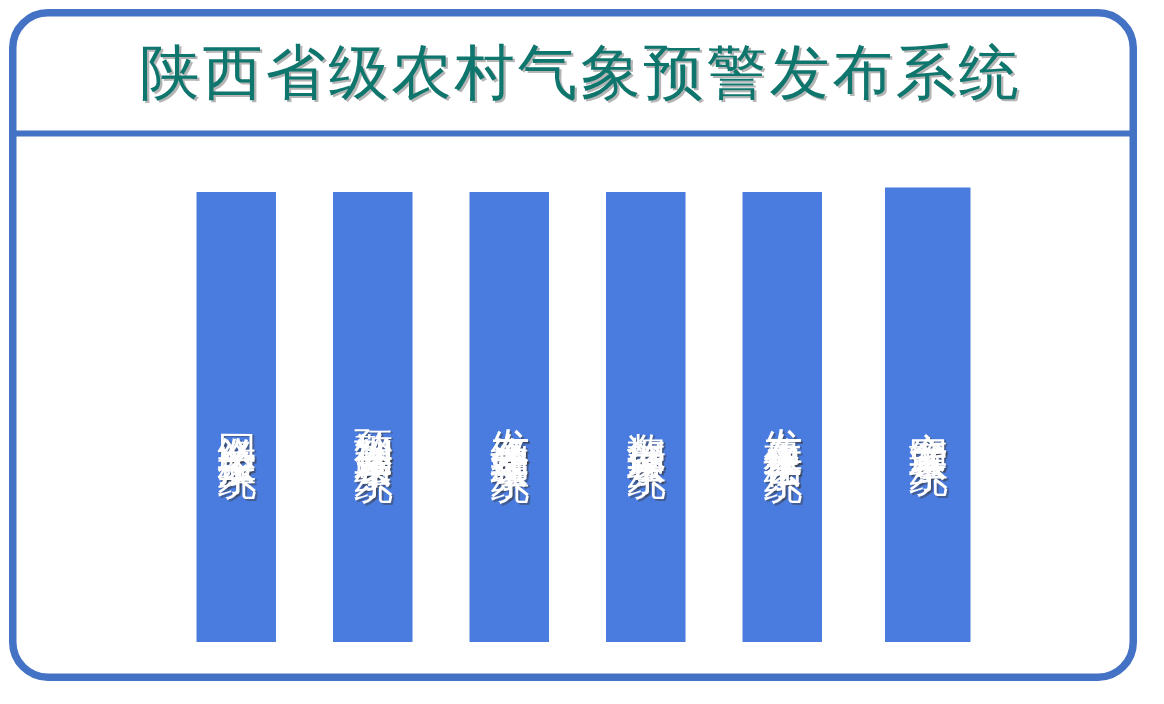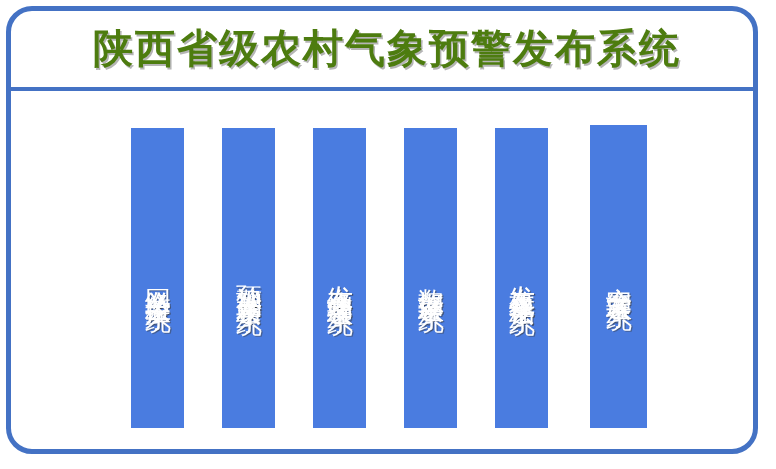--- a/index.html
+++ b/index.html
@@ -44,26 +44,25 @@
     display: flex;
     align-items: center;
     justify-content: center;
     box-sizing: border-box;
   }
 
   .title-text {
     font-family: "Liberation Serif", "DejaVu Serif", serif;
     font-size: 40px;
     line-height: 1.1;
-    color: #4d7c0f;
+    color: #0f766e;
     letter-spacing: 2px;
     white-space: nowrap;
     text-shadow: 1.5px 1.5px 0 rgba(120,120,120,0.55);
     padding-left: 10px;
-    font-weight: bold;
   }
 
   
   .title-divider {
     position: absolute;
     left: 6px;
     top: 87px;
     width: 752px;
     height: 4px;
     background: #4472c4;

